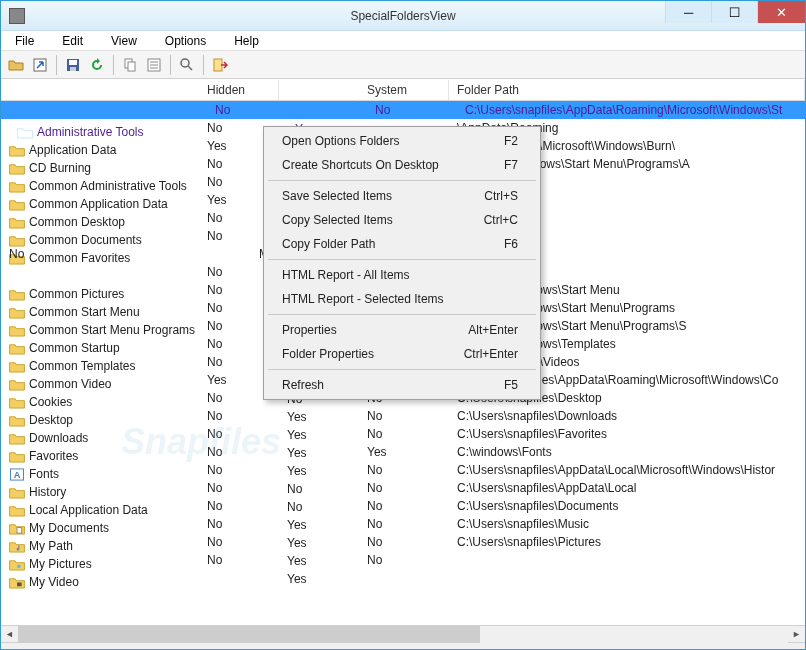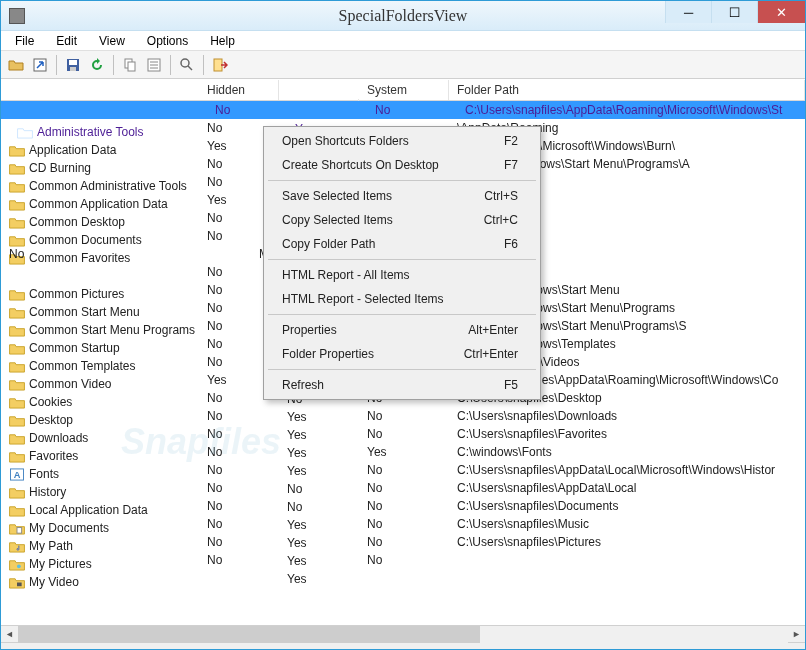--- a/index.html
+++ b/index.html
@@ -22,34 +22,34 @@
   position: relative;
 }
 .title-icon {
   width: 16px; height: 16px;
   margin-left: 8px;
   background: #888; border: 1px solid #555;
 }
 .title-text {
   position: absolute;
   left: 50%; transform: translateX(-50%);
-  color: #333; font-size: 16px; font-family: Liberation Serif, serif;
+  color: #333; font-size: 12px;
 }
 .win-buttons { position: absolute; right: 0; top: 0; display: flex; }
 .win-btn {
   width: 46px; height: 22px;
   display: flex; align-items: center; justify-content: center;
   font-family: Arial; font-size: 13px;
   background: #d9ecf9; border-left: 1px solid #c5dff0;
 }
 .win-btn.close { background: #c75050; color: #fff; width: 48px; }
 .menubar {
   height: 20px; background: #fff;
   display: flex; align-items: center;
-  padding: 0 6px; gap: 6px;
+  padding: 0 6px; gap: 12px;
   border-bottom: 1px solid #e0e0e0;
 }
 .menu-item { padding: 2px 8px; cursor: default; }
 .toolbar {
   height: 28px; background: #f5f5f5;
   border-bottom: 1px solid #d0d0d0;
   display: flex; align-items: center; padding: 0 4px; gap: 2px;
 }
 .tool-btn {
   width: 22px; height: 22px;
@@ -541,21 +541,21 @@
   <div class="scroll-arrow">►</div>
 </div>
 
 <div class="statusbar">
   <span>45 folders, 1 Selected</span>
   <span class="status-link">NirSoft Freeware.  http://www.nirsoft.net</span>
 </div>
 
 <div class="context-menu" id="ctx">
     <div class="ctx-item">
-      <span>Open Shortcuts Folders</span>
+      <span>Open Options Folders</span>
       <span>F2</span>
     </div>
     <div class="ctx-item">
       <span>Create Shortcuts On Desktop</span>
       <span>F7</span>
     </div>
     <div class="ctx-sep"></div>
     <div class="ctx-item">
       <span>Save Selected Items</span>
       <span>Ctrl+S</span>

